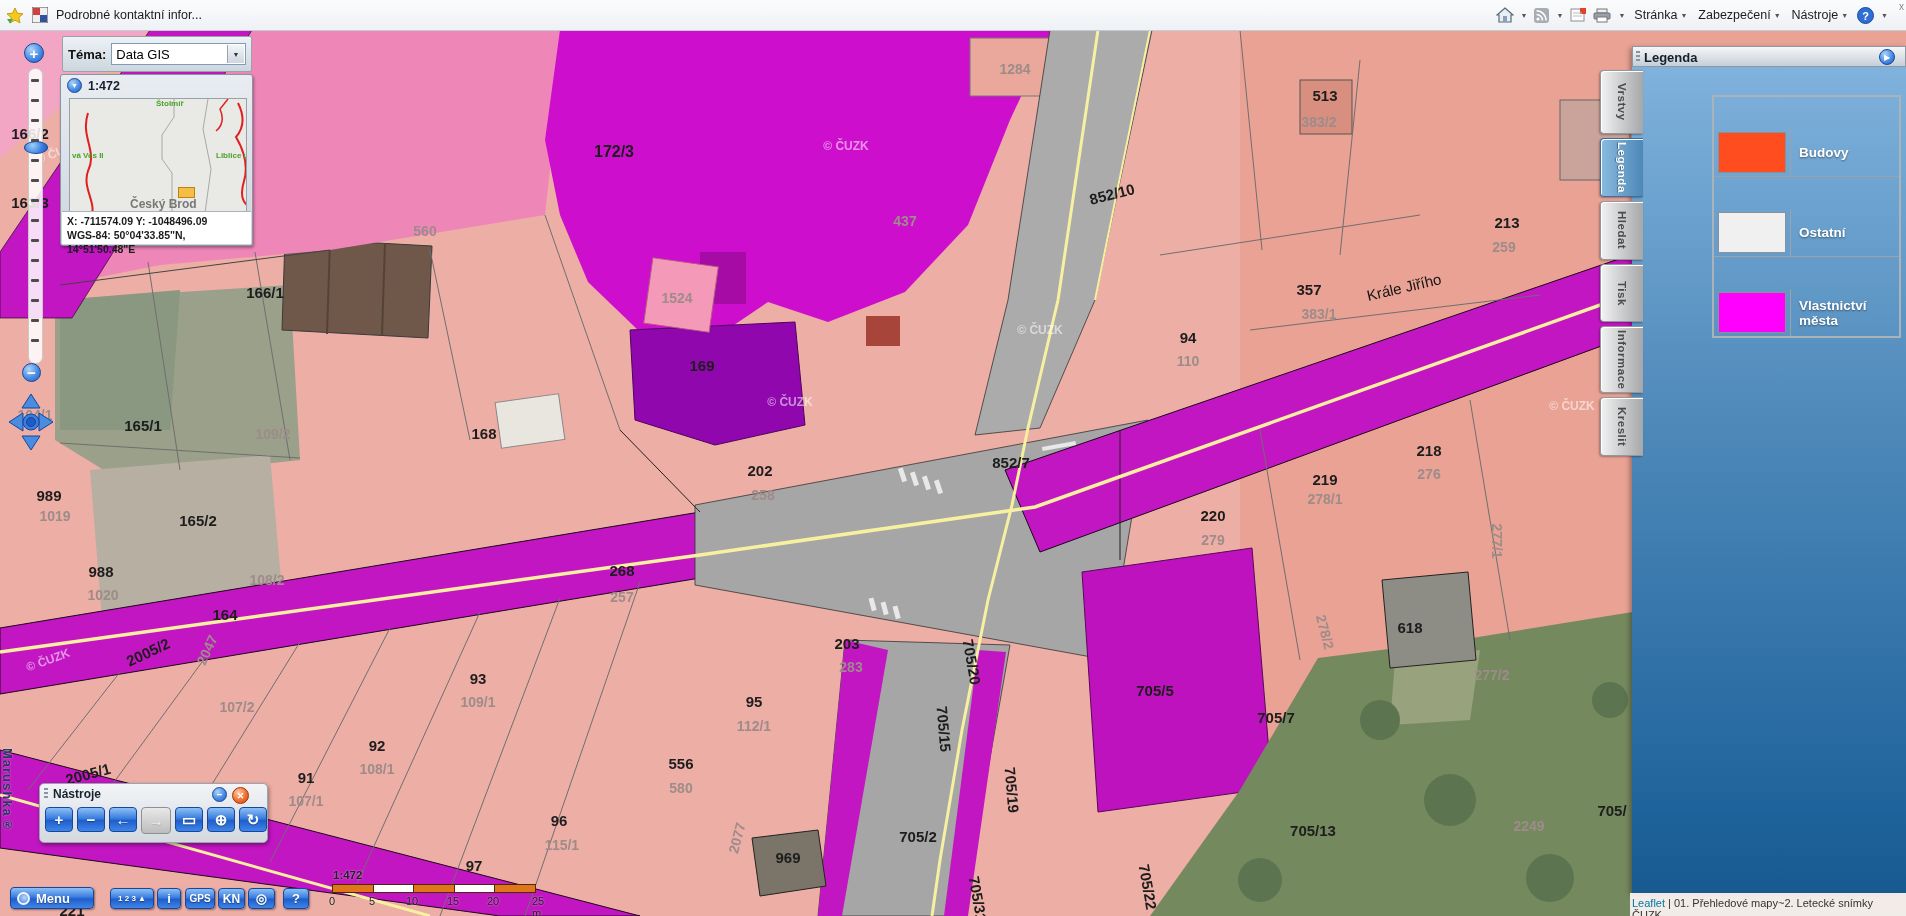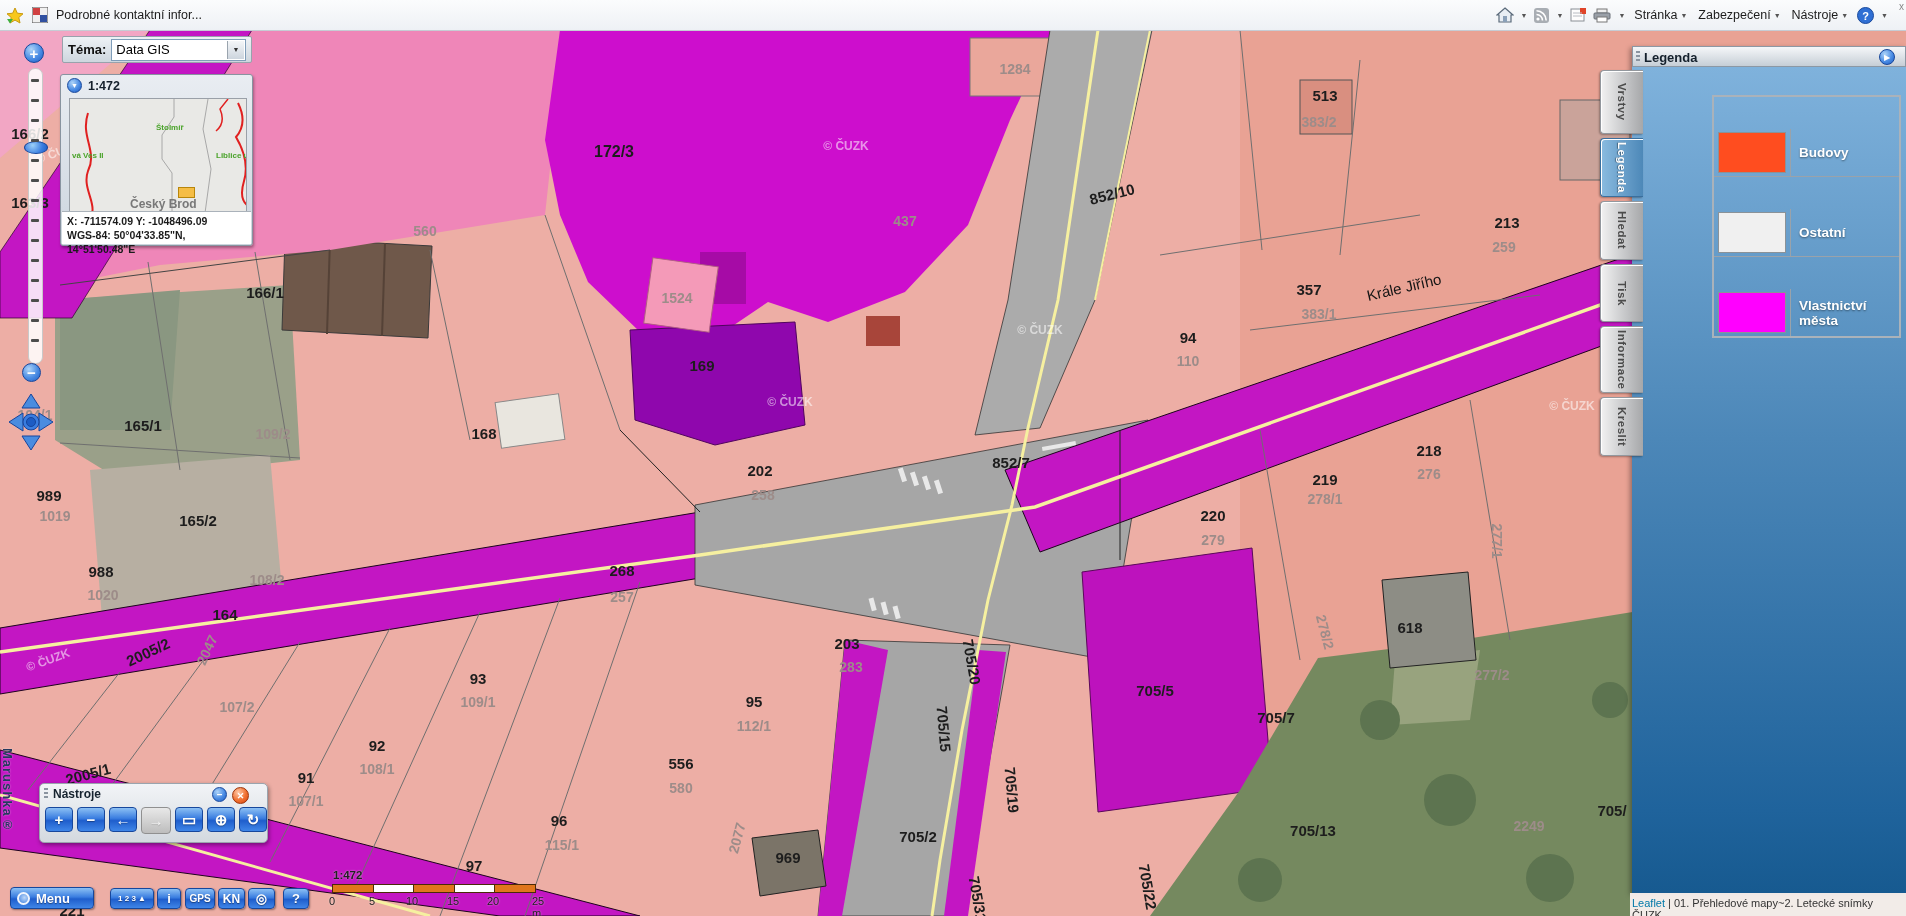--- a/index.html
+++ b/index.html
@@ -24,21 +24,21 @@
   .mlabel.g{color:#9d8c89;font-size:14px;}
   .mlabel.street{font-weight:400;color:#151515;font-size:15px;}
   .wmark{position:absolute;white-space:nowrap;transform:translate(-50%,-50%);
     color:rgba(255,255,255,.55);font-size:12px;font-weight:700;}
   
   .gbtn{background:linear-gradient(#8cc0f4,#3a7de0 45%,#1f5ecc 55%,#3f86e8);
     border:1px solid #17479c;color:#fff;box-sizing:border-box;}
   .gcirc{border-radius:50%;background:radial-gradient(circle at 35% 30%,#aed4f8,#4a8ce4 55%,#1d5cc4);
     border:1px solid #17479c;color:#fff;box-sizing:border-box;}
   
-  #tema-bar{position:absolute;left:62px;top:36px;width:190px;height:27px;z-index:30;
+  #tema-bar{position:absolute;left:62px;top:36px;width:190px;height:36px;z-index:30;
     background:linear-gradient(#eef2f6,#cdd6de);border:1px solid #98a2ac;border-radius:2px;
     display:flex;align-items:center;padding:0 5px;box-sizing:border-box;gap:5px;}
   #tema-label{font-size:13px;font-weight:700;color:#101010;}
   #tema-select{flex:1;height:20px;background:#fff;border:1px solid #7f9db9;
     display:flex;align-items:center;font-size:13px;color:#000;padding-left:4px;position:relative;}
   #tema-arrow{position:absolute;right:1px;top:1px;bottom:1px;width:16px;
     background:linear-gradient(#f4f6f8,#cdd5de);border-left:1px solid #9aa4ae;
     display:flex;align-items:center;justify-content:center;font-size:7px;color:#333;}
   #overview{position:absolute;left:60px;top:74px;width:193px;height:172px;z-index:30;
     background:linear-gradient(#e9edf2,#ccd5de);border:1px solid #8894a0;border-radius:3px;
@@ -406,21 +406,21 @@
       <svg width="176" height="114" viewBox="0 0 176 114">
         <path d="M18,14 C10,38 28,52 18,72 C12,88 26,104 22,114" fill="none" stroke="#e02020" stroke-width="2"></path>
         <path d="M168,4 q10,20 -2,34 q14,24 8,44 t6,26" fill="none" stroke="#e02020" stroke-width="2"></path>
         <path d="M158,0 l-8,10 q6,14 -4,22" fill="none" stroke="#e02020" stroke-width="1.5"></path>
         <path d="M104,0 v18 l-12,18 v24 l10,14 v40" fill="none" stroke="#a8a8a8" stroke-width="1"></path>
         <path d="M138,0 l-5,30 l8,40 l-6,44" fill="none" stroke="#a8a8a8" stroke-width="1"></path>
       </svg>
       <span id="ov-city">Český Brod</span>
       <div id="ov-marker"></div>
       <div id="ov-green-labels"></div>
-    <span class="ov-label" style="left: 86px; top: 24px;">Štolmíř</span><span class="ov-label" style="left: 2px; top: 52px;">vá Ves II</span><span class="ov-label" style="left: 146px; top: 52px;">Liblice u Českého</span></div>
+    <span class="ov-label" style="left: 86px; top: 0;">Štolmíř</span><span class="ov-label" style="left: 2px; top: 52px;">vá Ves II</span><span class="ov-label" style="left: 146px; top: 52px;">Liblice u Českého</span></div>
     <div id="overview-coords">
       <div>X: -711574.09 Y: -1048496.09</div>
       <div>WGS-84: 50°04'33.85"N, 14°51'50.48"E</div>
     </div>
   </div>
 
   <div id="zoom-plus" class="gcirc">+</div>
   <div id="zoom-track">
     <div id="zoom-handle"></div>
   <div class="ztick" style="top: 10px;"></div>

